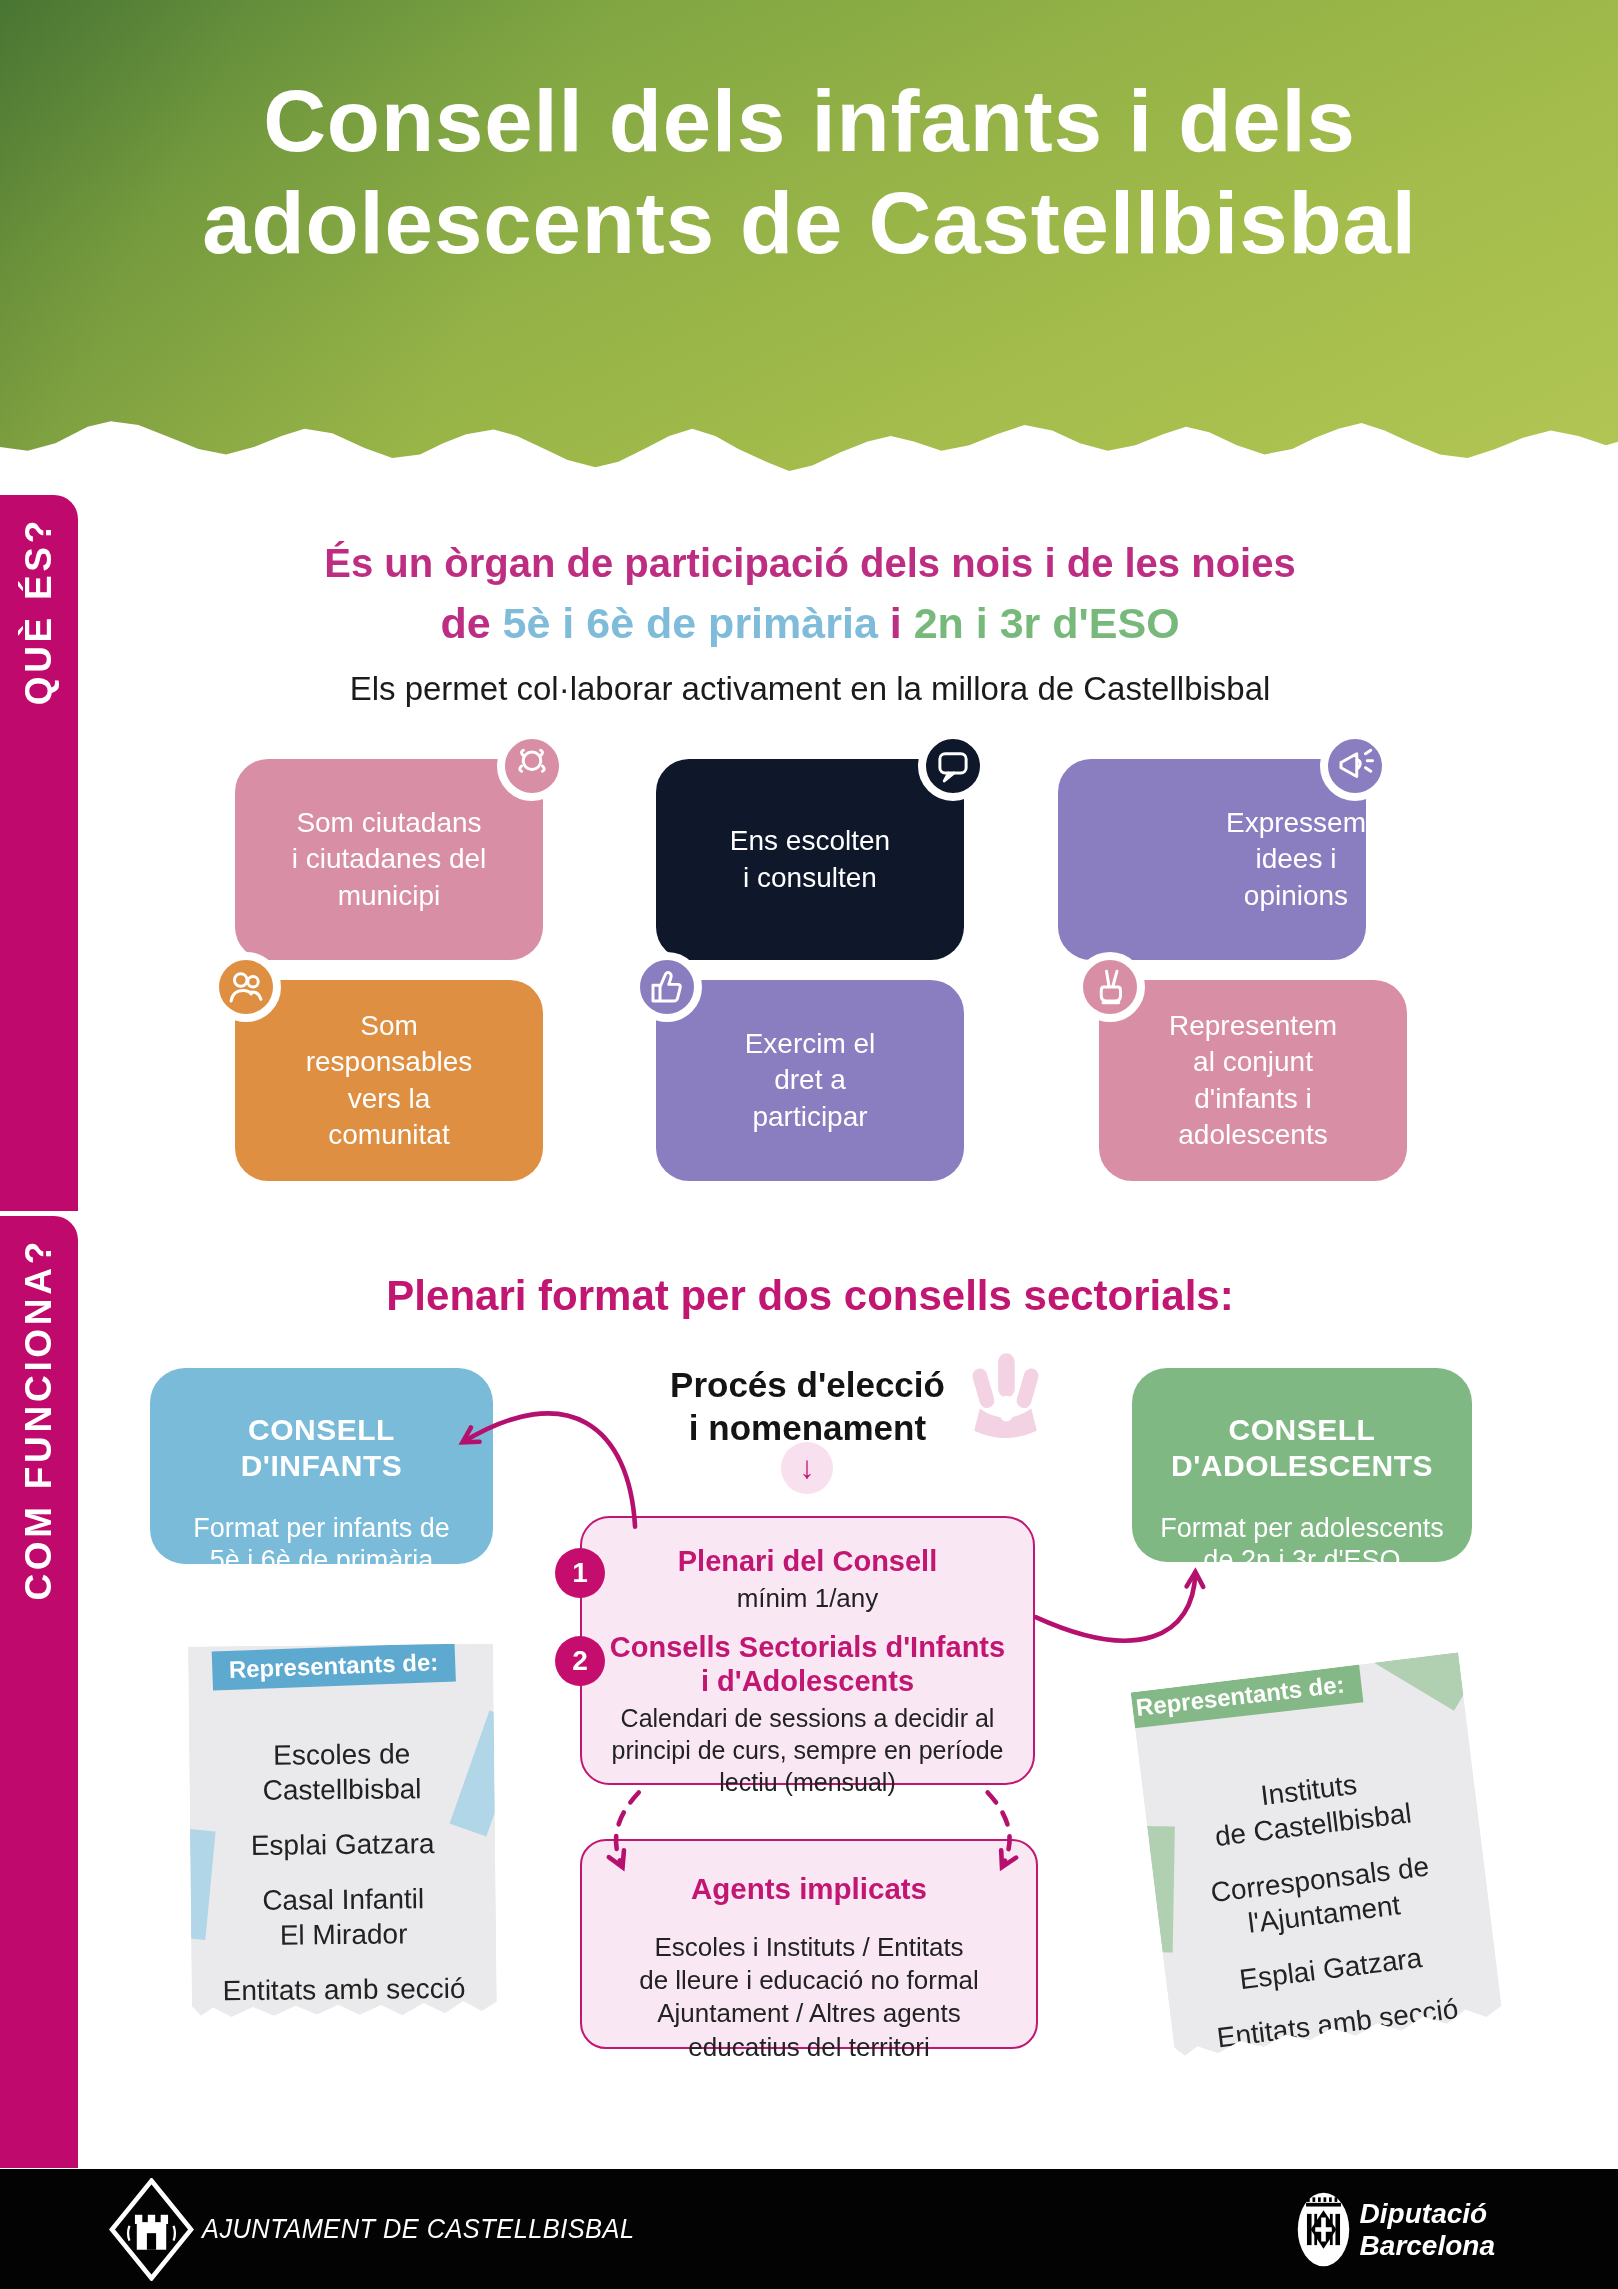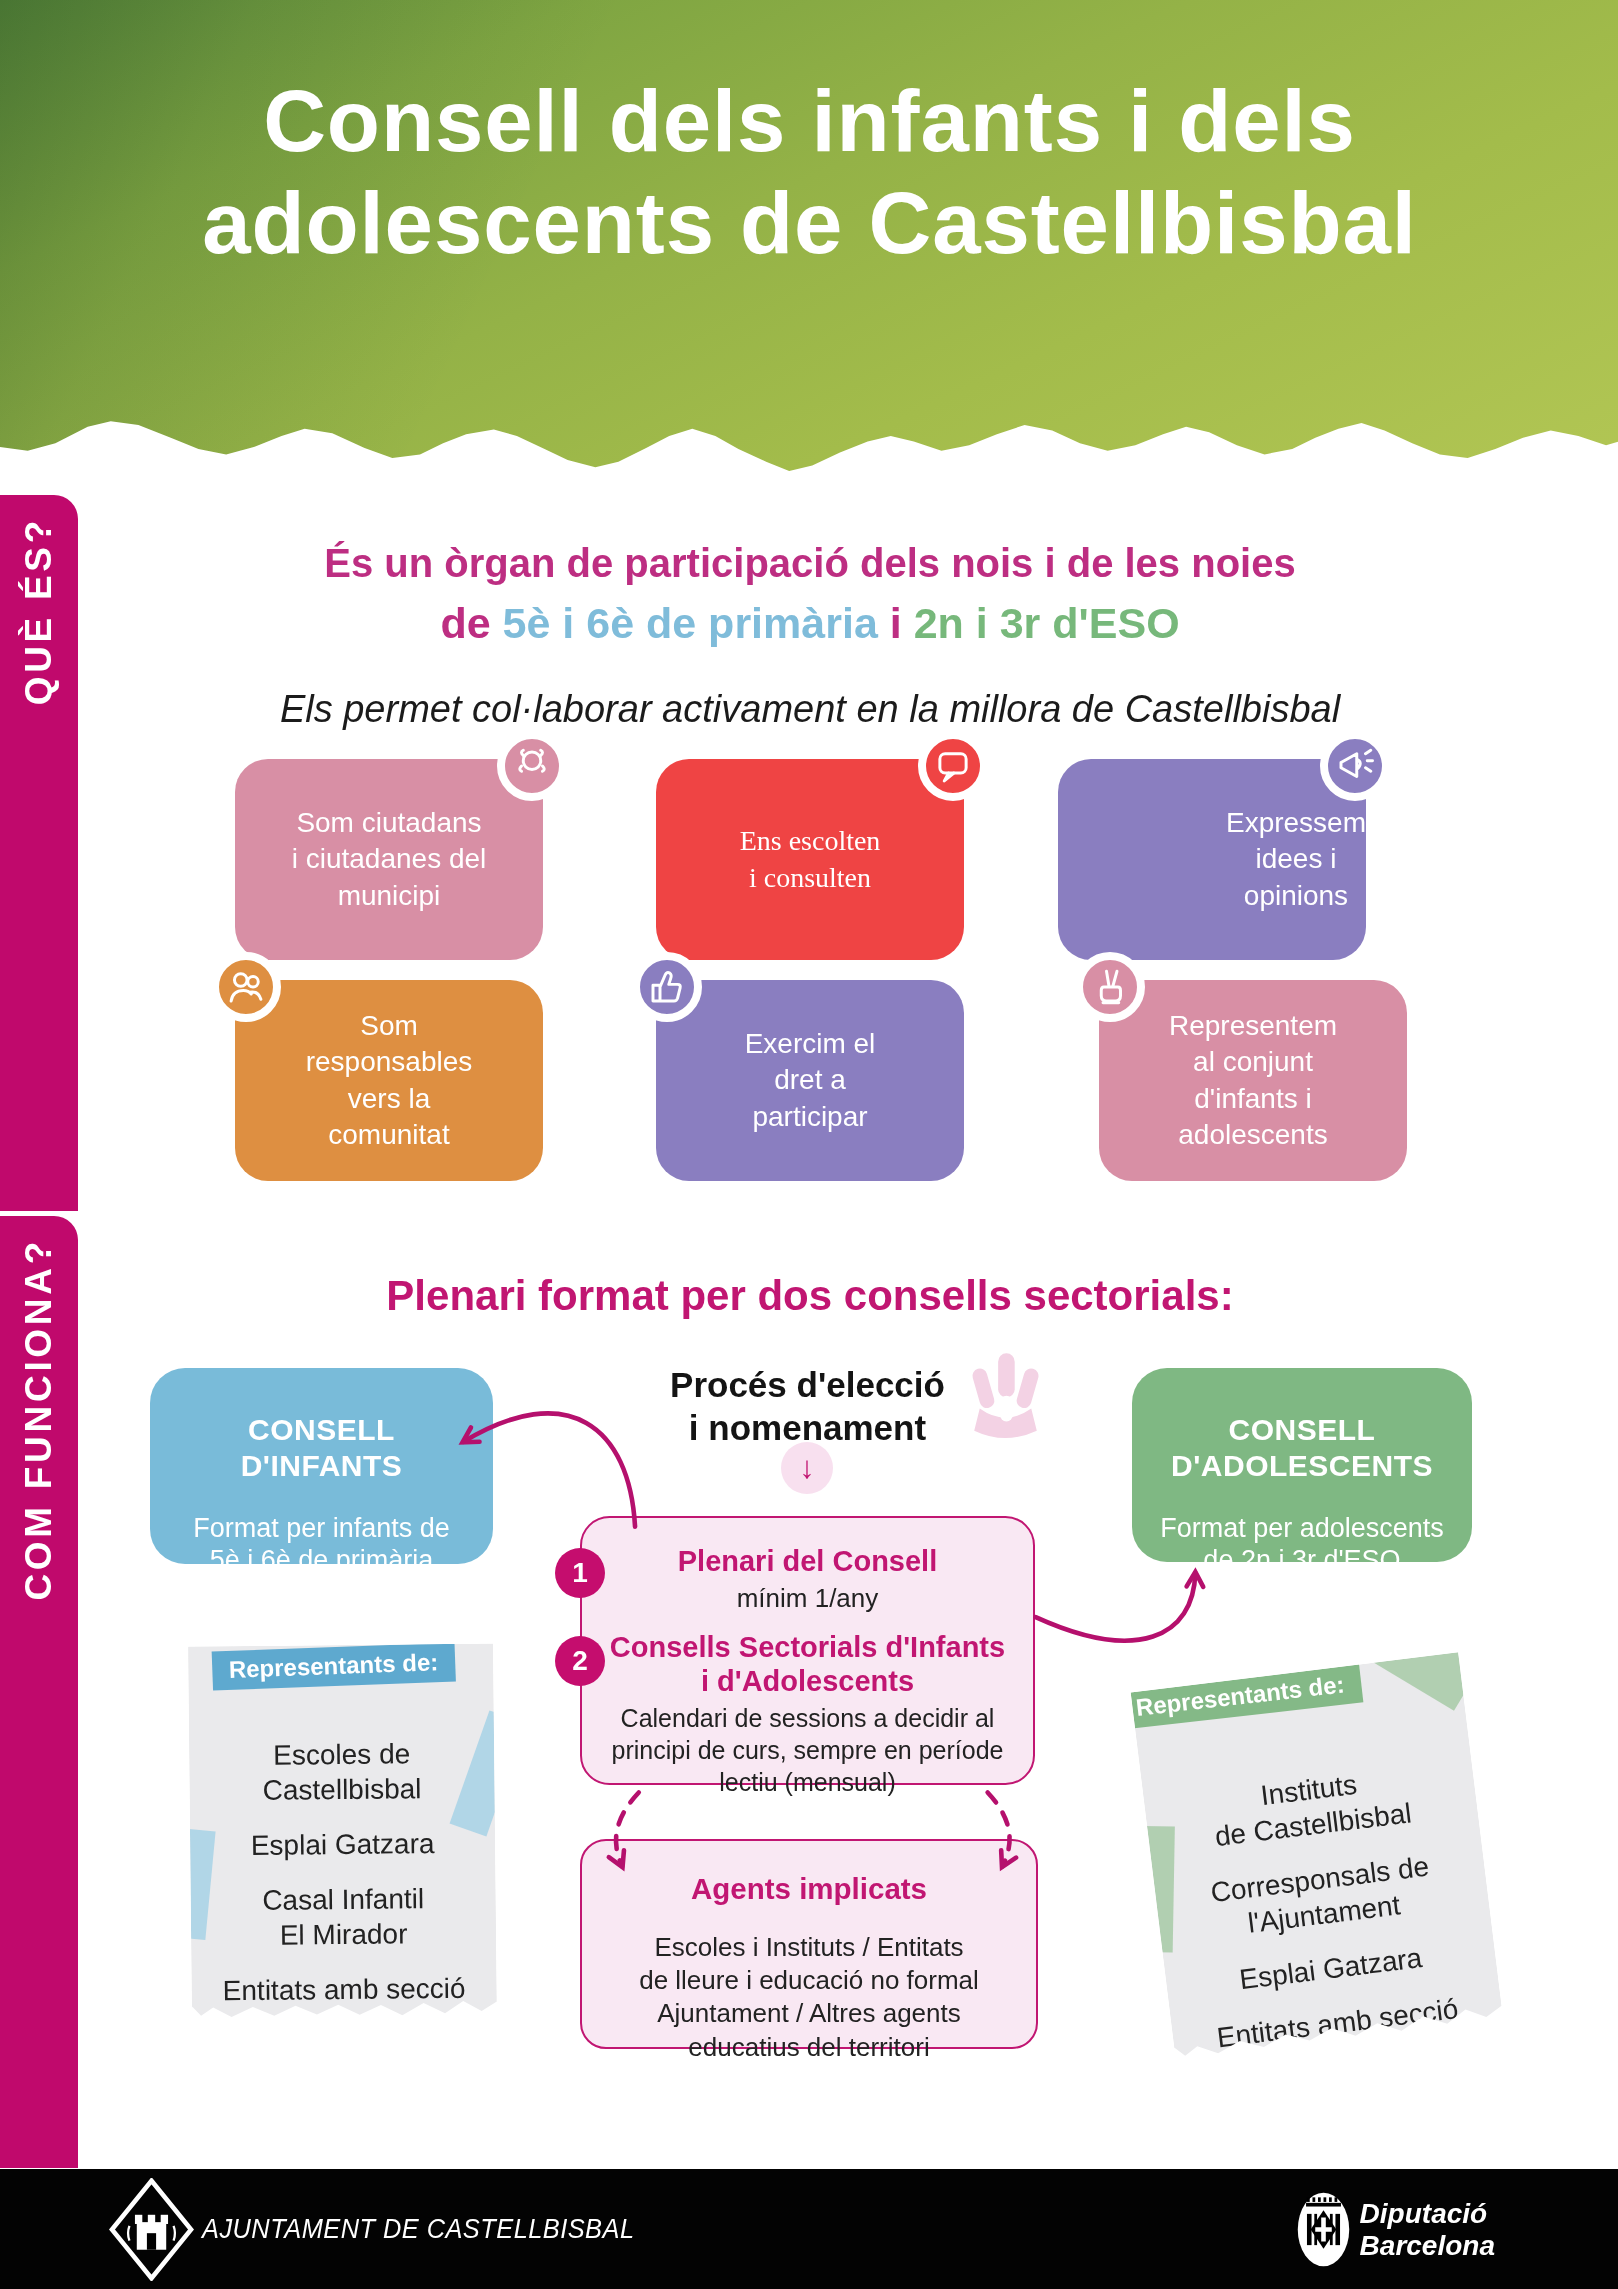--- a/index.html
+++ b/index.html
@@ -23,32 +23,32 @@
   .vtext { writing-mode:vertical-rl; transform:rotate(180deg); color:#fff; font-weight:bold;
     font-size:37px; letter-spacing:3.7px; white-space:nowrap; }
 
   
   .intro { position:absolute; left:78px; top:541px; width:1464px; text-align:center; }
   .intro-l1 { font-size:40px; color:#bd2e82; font-weight:600; }
   .intro-l2 { margin-top:13px; font-size:43px; font-weight:bold; color:#bd2e82; }
   .intro-l2 span { white-space:pre-wrap; }
   .txt-blue { color:#7fbcda; }
   .txt-green { color:#77b87b; }
-  .intro-l3 { margin-top:40px; font-size:38px; color:#1b1b1b;font-style:italic; }
+  .intro-l3 { margin-top:22px; font-size:33px; color:#1b1b1b; }
 
   
   .card { position:absolute; width:308px; height:201px; border-radius:33px; color:#fff;
     display:flex; align-items:center; justify-content:center; text-align:center;
     font-size:28px; line-height:1.3; white-space:pre-line; }
   .badge { position:absolute; width:70px; height:70px; border-radius:50%; border:8.3px solid #fff;
     display:flex; align-items:center; justify-content:center; }
   .badge svg { width:42px; height:42px; stroke:#fff; fill:none; stroke-width:1.7; stroke-linecap:round; stroke-linejoin:round; }
   .badge-r { top:-28px; right:-24px; }
   .badge-l { top:-28px; left:-24px; }
-  .bg-pink { background:#d88fa5; } .bg-yellow { background:#ef4444;font-family:Liberation Serif, serif; }
+  .bg-pink { background:#d88fa5; } .bg-yellow { background:#0f172a; }
   .bg-purple { background:#8a7ec0; } .bg-orange { background:#de8f41; }
 
   
   .heading2 { position:absolute; left:78px; top:1272px; width:1464px; text-align:center;
     font-size:42px; font-weight:600; color:#c11672; }
   .consell { position:absolute; border-radius:35px; color:#fff; text-align:center; white-space:pre-line; }
   .consell-blue { left:150px; top:1368px; width:343px; height:196px; background:#79bbd9; padding-top:28px; }
   .consell-green { left:1132px; top:1368px; width:340px; height:194px; background:#7fb883; padding-top:28px; }
   .consell-title { font-size:30px; font-weight:bold; letter-spacing:0.5px; line-height:1.2; }
   .consell-sub { margin-top:12px; font-size:27px; line-height:1.2; }

